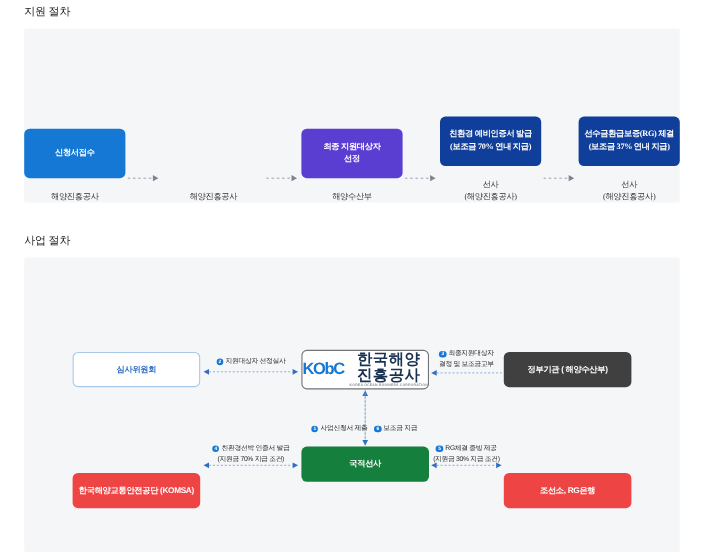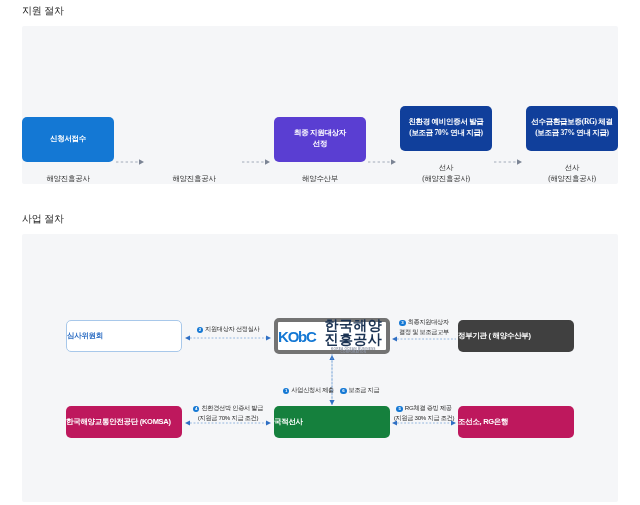--- a/index.html
+++ b/index.html
@@ -94,36 +94,36 @@
   #section-biz .section-title { position: absolute; left: 22px; top: 0px; }
   #panel-biz { left: 22px; top: 22px; width: 596px; height: 268px; }
 
   .diag { position: absolute; left: 0; top: 0; width: 596px; height: 268px; }
 
   .node {
     position: absolute;
     border-radius: 5px;
     display: flex;
     align-items: center;
-    justify-content: flex-start;
+    justify-content: center;
     font-size: 7.5px;
     font-weight: bold;
     letter-spacing: -0.3px;
     box-sizing: border-box;
     text-align: center;
   }
   .node.outline {
     background: #ffffff;
     border: 1px solid #a8c8ea;
     color: #2f6fc4;
   }
   .node.blue   { background: #404040; color: #ffffff; }
-  .node.purple { background: #be185d; color: #ffffff; }
+  .node.purple { background: #ef4444; color: #ffffff; margin-top: 24px; }
   .node.navy   { background: #15803d; color: #ffffff; }
-  .node.logo   { background: #ffffff; border: 4px solid #737373; }
+  .node.logo   { background: #ffffff; border: 1px solid #737373; }
 
   
   .logo-wrap { display: flex; align-items: center; justify-content: center; gap: 5px; }
   .logo-mark { font-size: 15px; font-weight: bold; color: #1478d4; letter-spacing: -1.2px; line-height: 1; }
   .logo-text { display: flex; flex-direction: column; align-items: flex-start; line-height: 1; }
   .logo-ko { font-size: 14px; font-weight: bold; color: #1b3353; letter-spacing: 0.4px; }
   .logo-en { font-size: 3.2px; color: #8b93a3; letter-spacing: 0.18px; margin-top: 2px; }
 
   
   .conn { position: absolute; }

